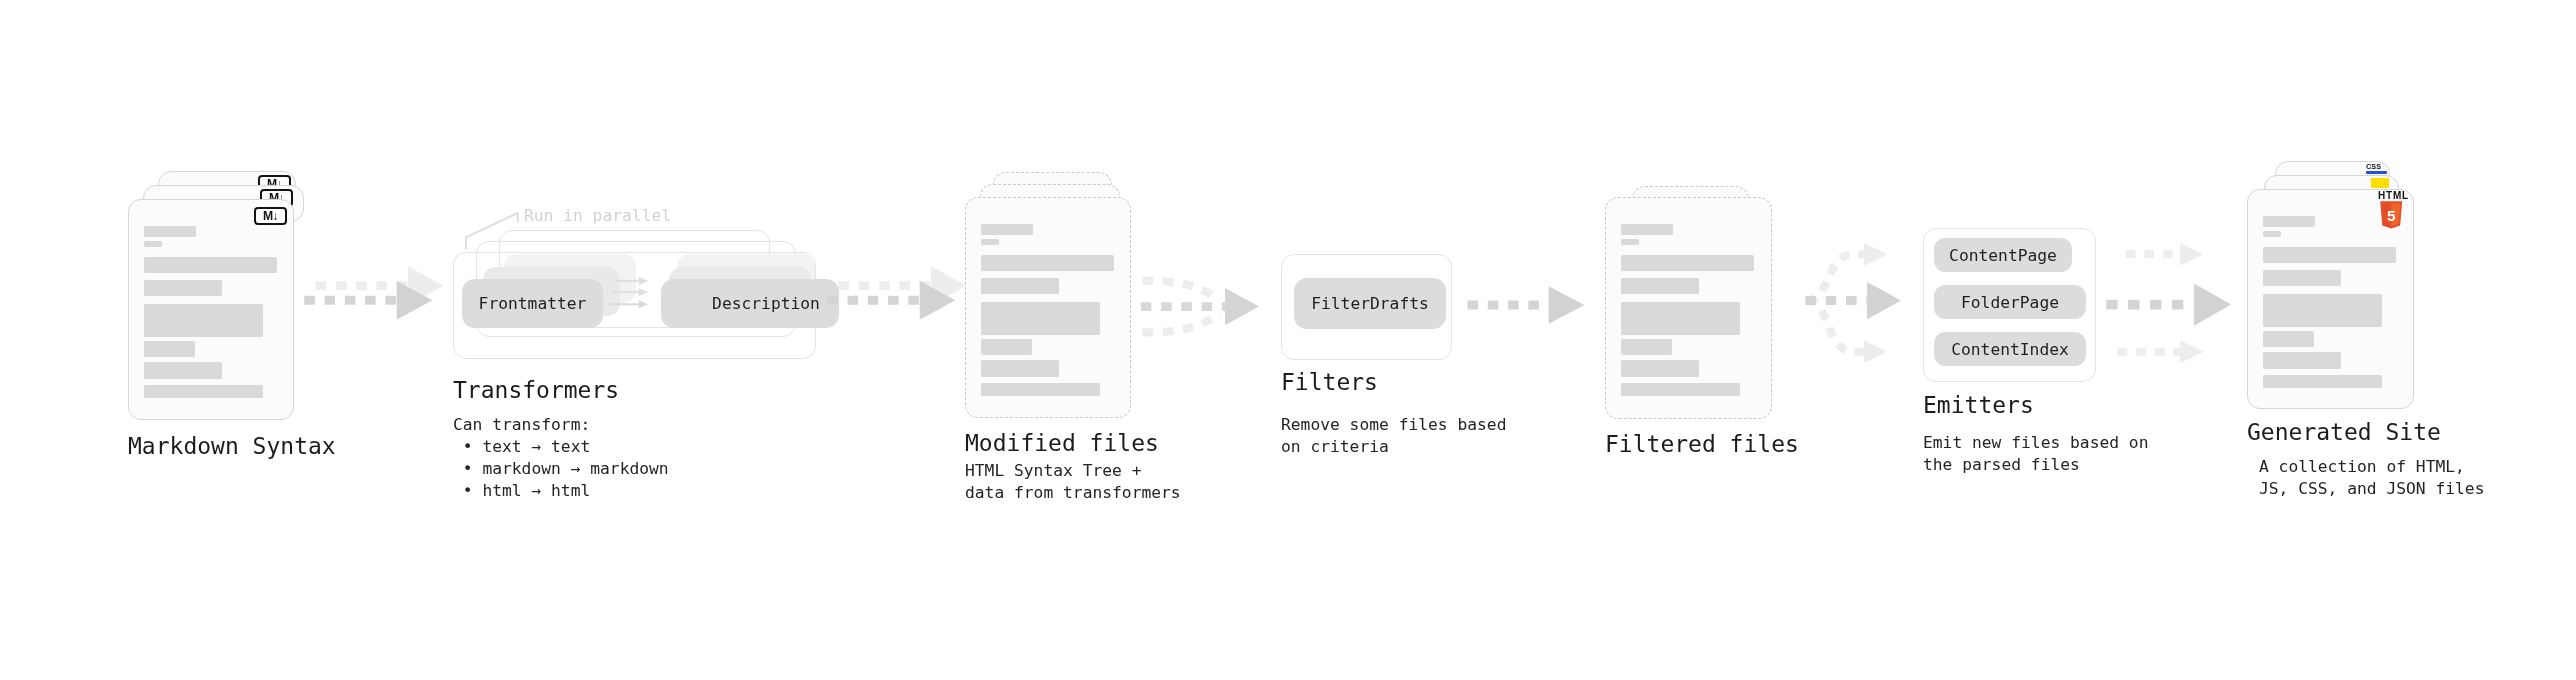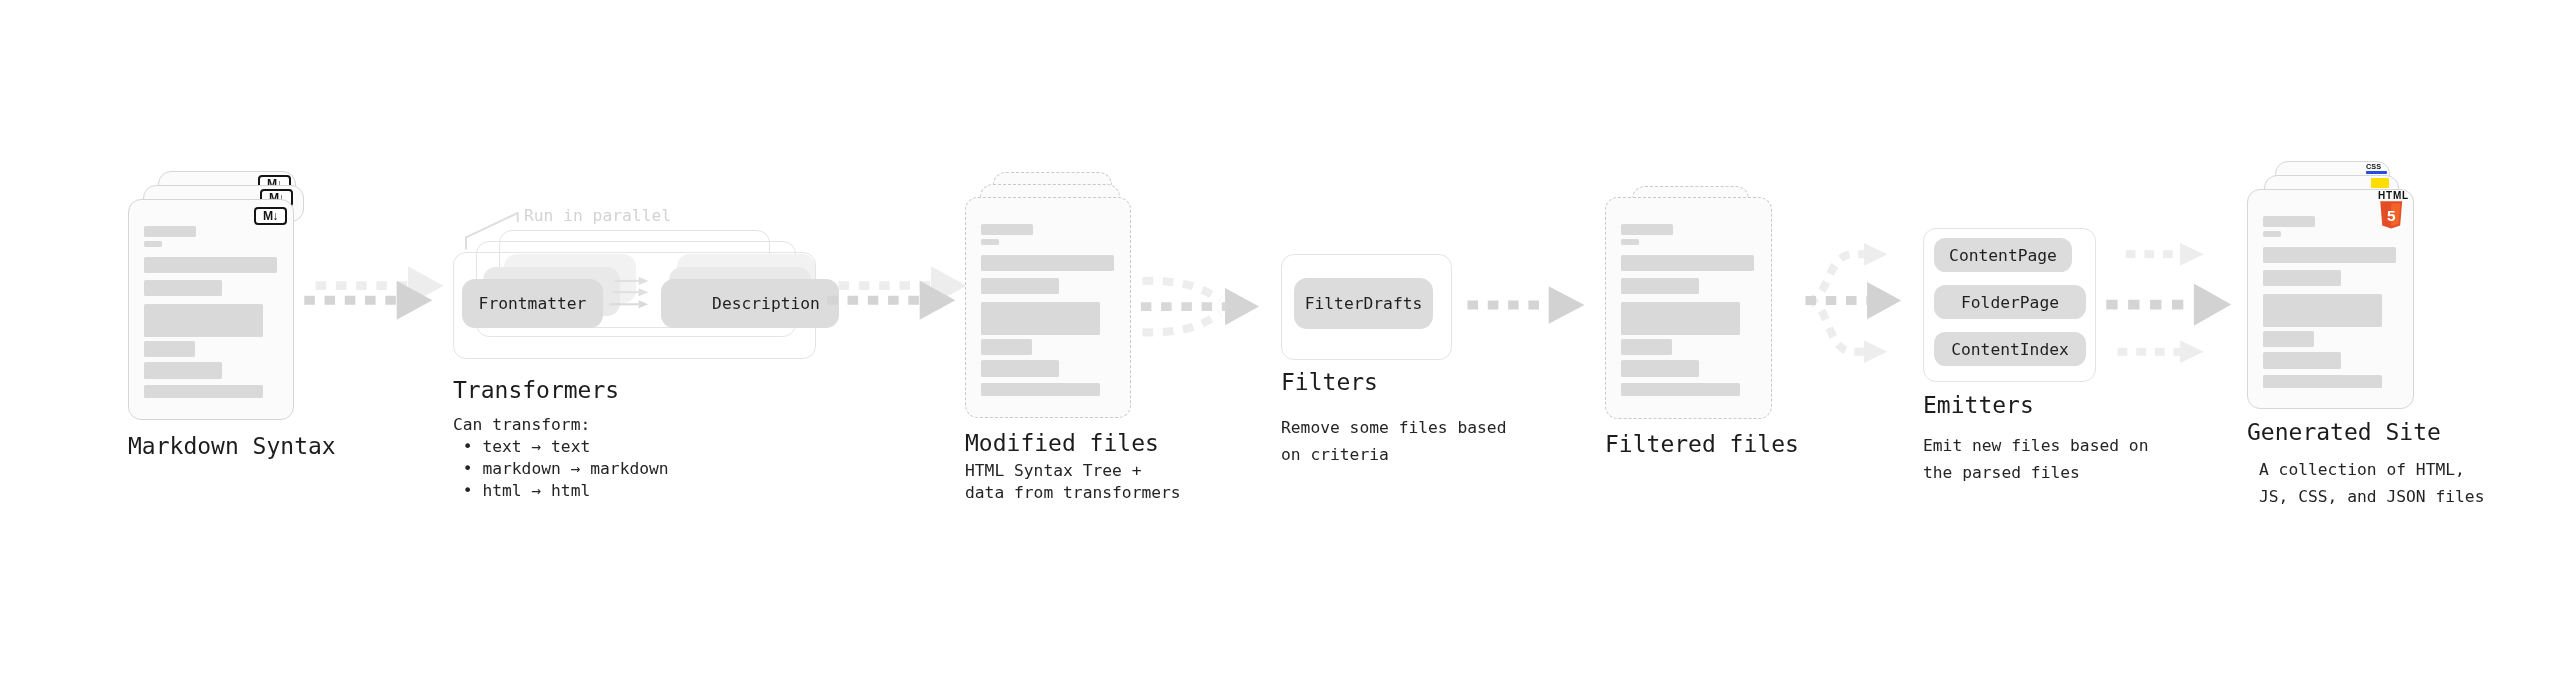--- a/index.html
+++ b/index.html
@@ -11,21 +11,21 @@
   .bar{position:absolute;background:#d9d9d9;border-radius:1.6px;}
   
   .obox{position:absolute;border:1.6px solid #e4e4e4;border-radius:13px;box-sizing:border-box;background:transparent;}
   
   .chip{position:absolute;background:#dcdcdc;border-radius:13px;display:flex;align-items:center;justify-content:center;
         font-size:16.3px;color:#1f1f1f;white-space:pre;}
   .ghost1{position:absolute;background:#e9e9e9;border-radius:13px;}
   .ghost2{position:absolute;background:#f2f2f2;border-radius:13px;}
   
   .heading{position:absolute;font-size:23px;line-height:28px;color:#1c1c1c;white-space:pre;}
-  .bodytext{position:absolute;font-size:16.3px;line-height:27px;color:#242424;white-space:pre;}
+  .bodytext{position:absolute;font-size:16.3px;line-height:22px;color:#242424;white-space:pre;}
   .bodytext.lh27{line-height:22px;}
   .note{position:absolute;font-size:16.3px;color:#d3d3d3;white-space:pre;}
   
   .mdicon{position:absolute;background:#ffffff;border:2.4px solid #141414;border-radius:4.1px;box-sizing:border-box;
           display:flex;align-items:center;justify-content:center;font-family:"Liberation Sans",sans-serif;
           font-weight:bold;font-size:12.2px;color:#141414;letter-spacing:-0.8px;}
   
   .cssbadge{position:absolute;width:21px;font-family:"Liberation Sans",sans-serif;}
   .cssbadge .t{font-size:7.3px;font-weight:bold;color:#111;line-height:7.3px;}
   .cssbadge .u{height:3.3px;margin-top:0.8px;border-radius:0.8px;}
@@ -134,21 +134,21 @@
 
   <svg style="left:1134px;top:254px;" width="140" height="102" viewBox="0 0 172 126">
     <path d="M 10 33 C 60 33 82 40 106 57" fill="none" stroke="#ededed" stroke-width="10" stroke-dasharray="13 12"></path>
     <path d="M 10 97 C 60 97 82 90 106 73" fill="none" stroke="#ededed" stroke-width="10" stroke-dasharray="13 12"></path>
     <line x1="8" y1="65" x2="112" y2="65" stroke="#d8d8d8" stroke-width="11" stroke-dasharray="13 12"></line>
     <polygon points="112,42 112,88 154,65" fill="#d4d4d4"></polygon>
   </svg>
 
   <div>
     <div class="obox" style="left:1281px;top:254px;width:171px;height:106px;"></div>
-    <div class="chip" style="left:1294px;top:278px;width:139px;height:51px;">FilterDrafts</div>
+    <div class="chip" style="left:1294px;top:278px;width:152px;height:51px;">FilterDrafts</div>
     <div class="heading" style="left:1281px;top:368px;">Filters</div>
     <div class="bodytext" style="left:1281px;top:414px;">Remove some files based
 on criteria</div>
   </div>
 
   <svg style="left:1461px;top:270px;" width="134" height="70" viewBox="0 0 165 86">
     <line x1="8" y1="43" x2="108" y2="43" stroke="#d4d4d4" stroke-width="11" stroke-dasharray="13 12"></line>
     <polygon points="108,20 108,66 152,43" fill="#d2d2d2"></polygon>
   </svg>
 

